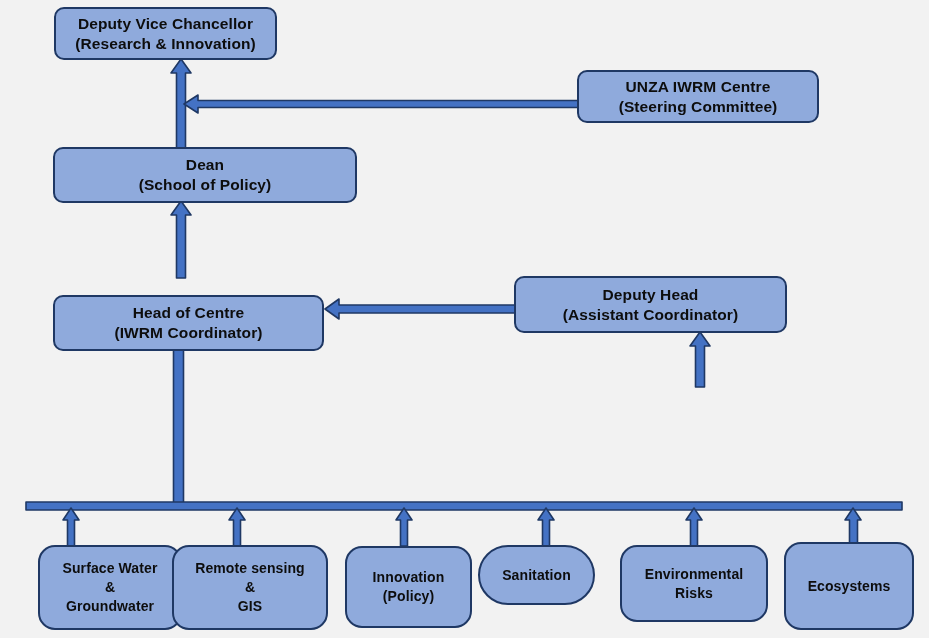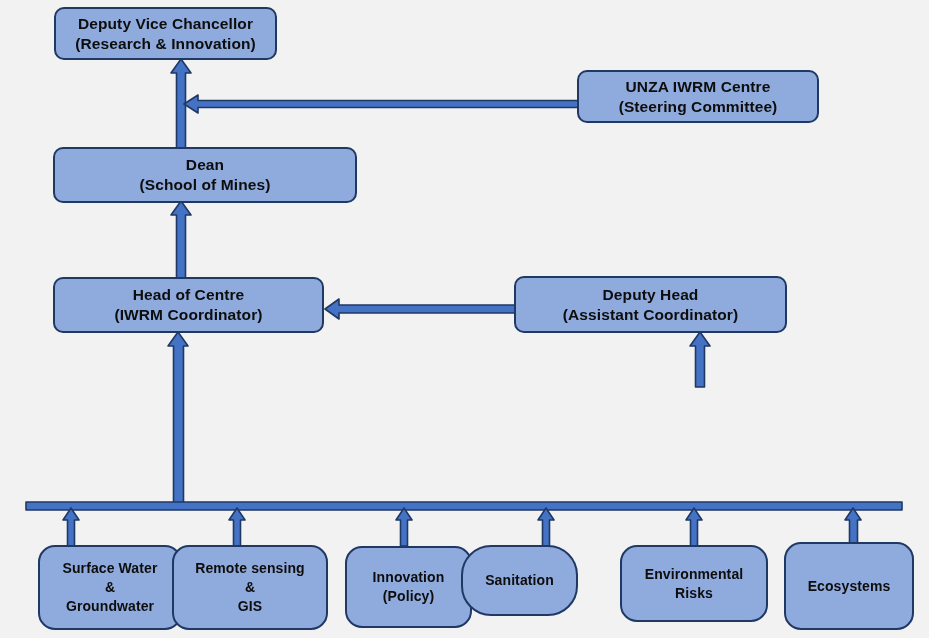--- a/index.html
+++ b/index.html
@@ -41,33 +41,33 @@
     font-weight: bold;
     font-size: 15.5px;
     line-height: 1.28;
     letter-spacing: 0.1px;
   }
   .node span { display: block; white-space: nowrap; }
 
   #n-dvc        { left: 54px;  top: 7px;   width: 223px; height: 53px; }
   #n-unza       { left: 577px; top: 70px;  width: 242px; height: 53px; }
   #n-dean       { left: 53px;  top: 147px; width: 304px; height: 56px; }
-  #n-head       { left: 53px;  top: 277px; width: 271px; height: 56px; align-items: center; }
+  #n-head       { left: 53px;  top: 295px; width: 271px; height: 56px; align-items: center; }
   #n-deputy     { left: 514px; top: 276px; width: 273px; height: 57px; }
   #n-progadmin  { left: 577px; top: 386px; width: 307px; height: 38px; border-radius: 8px; font-size: 16px; }
 
   .node.leaf {
     border-radius: 17px;
     font-size: 14px;
     line-height: 1.35;
   }
   #n-surface    { left: 8px;   top: 545px; width: 144px; height: 85px; margin-left: 30px; }
   #n-remote     { left: 172px; top: 545px; width: 156px; height: 85px; }
   #n-governance { left: 345px; top: 546px; width: 127px; height: 82px; }
-  #n-sanitation { left: 461px; top: 545px; width: 117px; height: 71px; border-radius: 30px; }
+  #n-sanitation { left: 478px; top: 545px; width: 117px; height: 60px; border-radius: 30px; }
   #n-env        { left: 620px; top: 545px; width: 148px; height: 77px; }
   #n-eco        { left: 784px; top: 542px; width: 130px; height: 88px; }
 </style>
 </head>
 <body style="--background: #F2F2F2; --box-fill: #8FAADC; --box-border: #1F3864; --arrow-fill: #4472C4; --arrow-border: #1F3864; --text: #0D0D0D;">
 
 <div class="stage">
 
   <svg class="connectors" viewBox="0 0 929 638" xmlns="http://www.w3.org/2000/svg">
 
@@ -94,21 +94,21 @@
     <span>(Research &amp; Innovation)</span>
   </div>
 
   <div class="node" id="n-unza">
     <span>UNZA IWRM Centre</span>
     <span>(Steering Committee)</span>
   </div>
 
   <div class="node" id="n-dean">
     <span>Dean</span>
-    <span>(School of Mines)</span>
+    <span>(School of Policy)</span>
   </div>
 
   <div class="node" id="n-head">
     <span>Head of Centre</span>
     <span>(IWRM Coordinator)</span>
   </div>
 
   <div class="node" id="n-deputy">
     <span>Deputy Head</span>
     <span>(Assistant Coordinator)</span>

